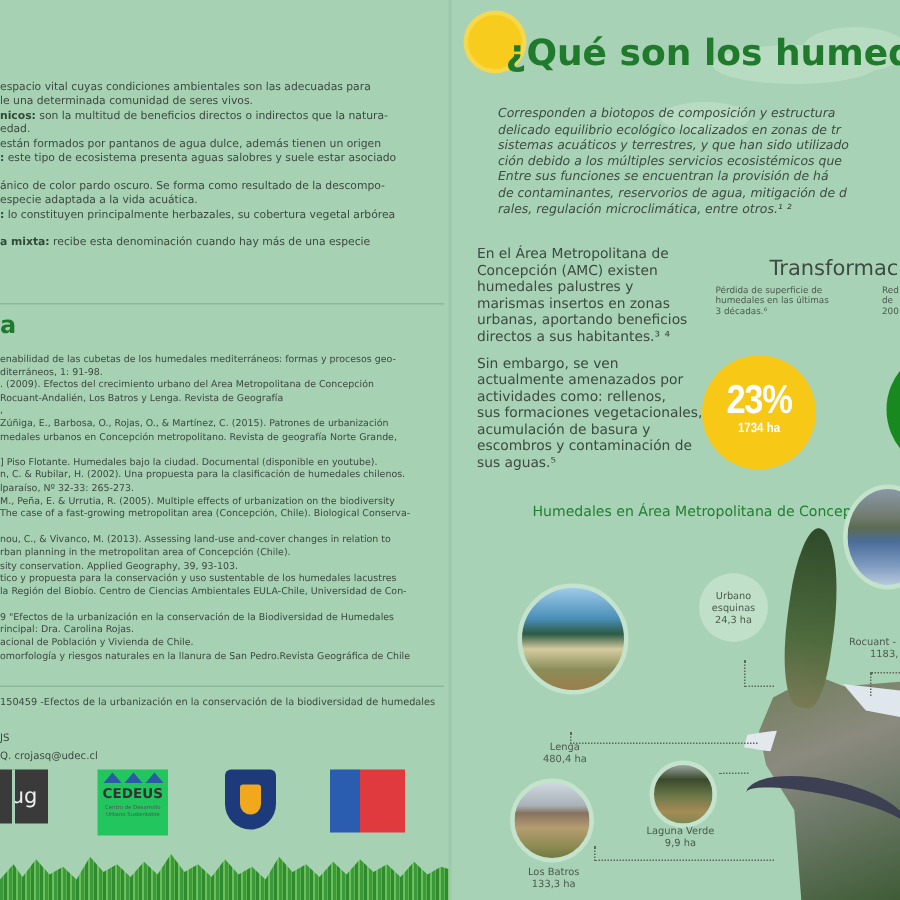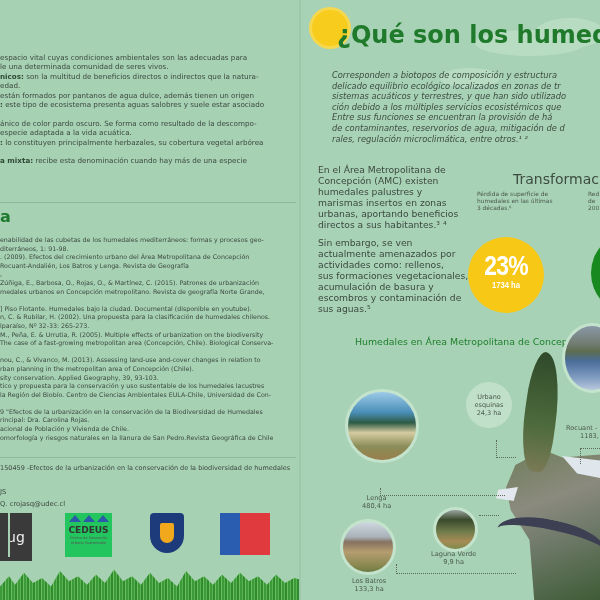--- a/index.html
+++ b/index.html
@@ -22,21 +22,21 @@
   .gloss b { color: #2f4a36; }
   .hr { position: absolute; left: 0; width: 296px; height: 1px; background: #8fb99b; }
   .bib-title { position: absolute; left: 0; top: 207px; font-size: 16px; font-weight: bold; color: #1e7a2e; }
   .bib { position: absolute; left: 0; top: 236px; width: 296px; font-size: 6.3px; line-height: 8.6px; }
   .bib p { white-space: nowrap; overflow: hidden; }
   .bib .gap { height: 8.6px; }
   .proj { position: absolute; left: 0; top: 464px; width: 296px; font-size: 6.5px; white-space: nowrap; overflow:hidden; }
   .contact1 { position: absolute; left: 0; top: 488px; font-size: 6.8px; }
   .contact2 { position: absolute; left: 0; top: 500px; font-size: 6.8px; }
   .logo { position: absolute; top: 513px; }
-  .logo-aug { left: 0; width: 32px; height: 48px; background: #3a3a3a; color:#eee; font-size: 14px; font-family:"DejaVu Sans", sans-serif; display:flex; align-items:center; justify-content:center; }
+  .logo-aug { left: 0; width: 32px; height: 36px; background: #3a3a3a; color:#eee; font-size: 14px; font-family:"DejaVu Sans", sans-serif; display:flex; align-items:center; justify-content:center; }
   .logo-aug::after { content:""; position:absolute; left:8px; top:0; width:2px; height:44px; background:#a7d1b3; }
   .logo-cedeus { left: 65px; width: 47px; height: 44px; background: #22c55e; text-align:center; padding-top:2px; }
   .cedeus-roofs { display:flex; justify-content:center; gap:2px; height:10px; }
   .roof { width:0; height:0; border-left:6px solid transparent; border-right:6px solid transparent; border-bottom:7px solid #2d5aa8; }
   .cedeus-name { font-size: 9px; font-weight: bold; color: #333; line-height: 11px; }
   .cedeus-sub { font-size: 3.6px; color: #555; line-height: 4.5px; }
   .logo-udec { left: 150px; width: 34px; height: 40px; background: #1d3a7a; border-radius: 4px 4px 17px 17px; display:flex; align-items:center; justify-content:center; }
   .udec-shield { width: 14px; height: 20px; background: #f2a81d; border-radius: 2px 2px 7px 7px; }
   .logo-conicyt { left: 220px; width: 50px; height: 42px; display:flex; }
   .conicyt-blue { width: 20px; height: 42px; background: #2a5cb0; }

